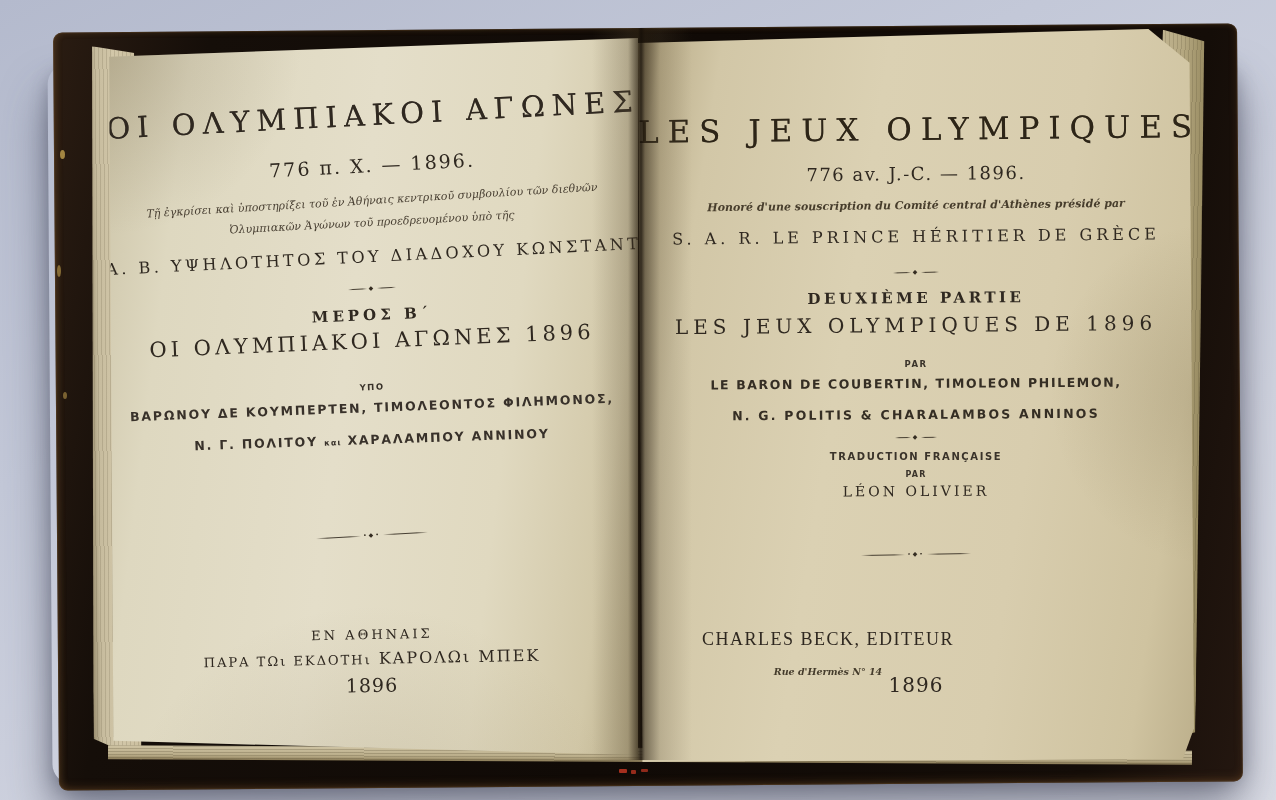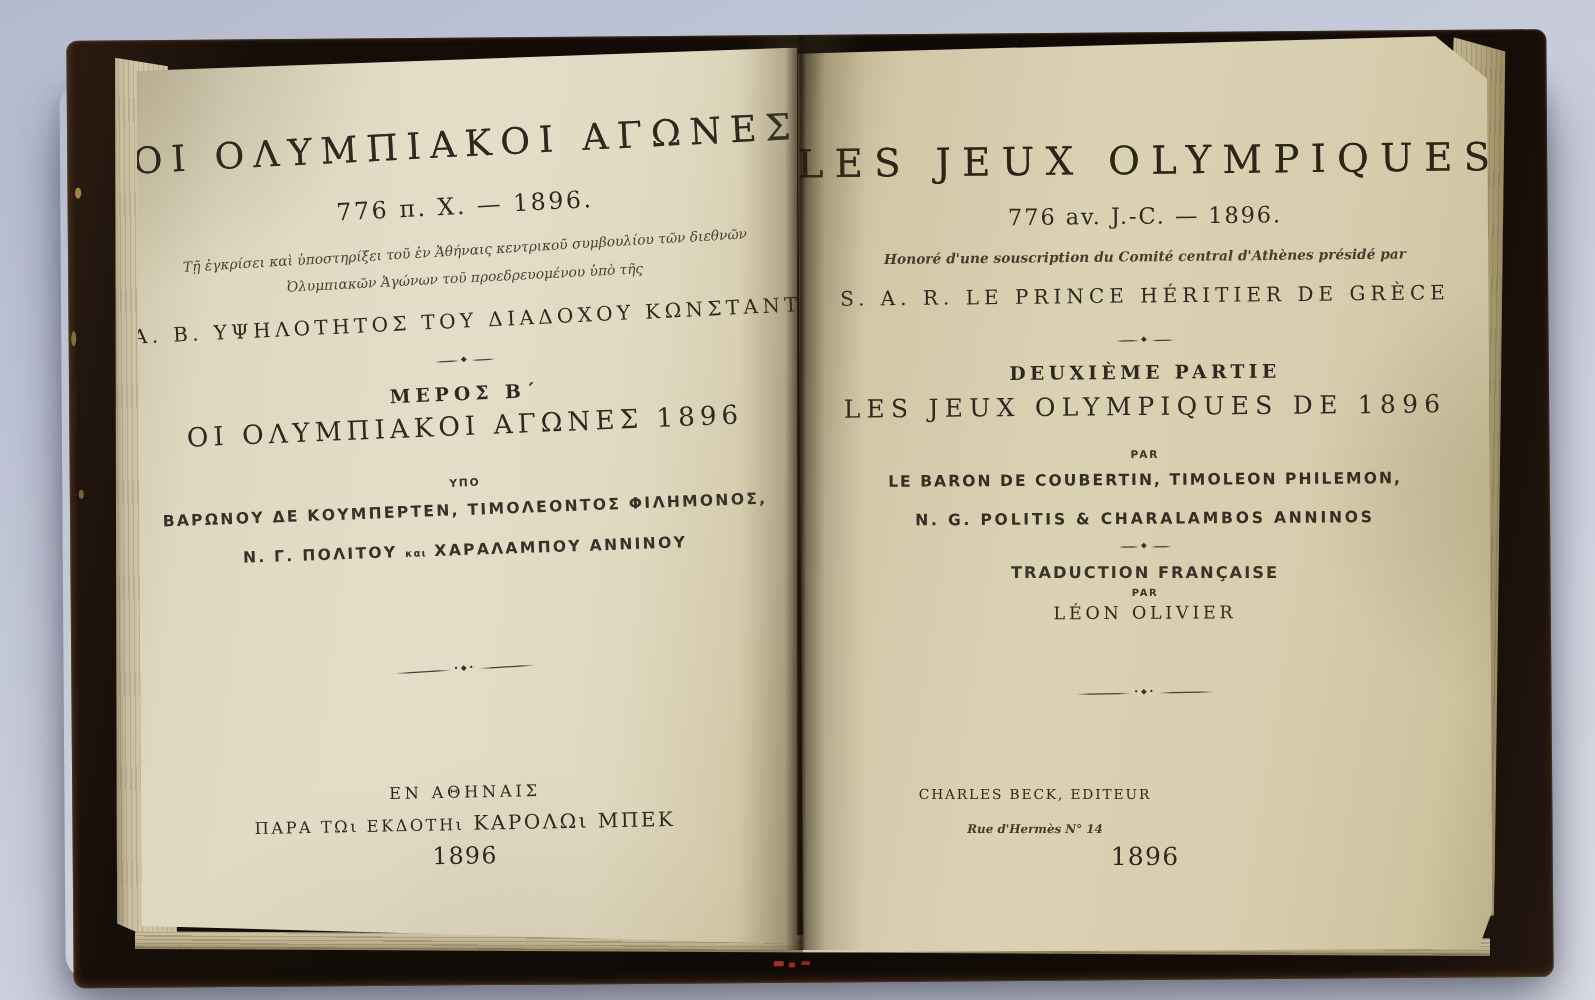--- a/index.html
+++ b/index.html
@@ -115,26 +115,26 @@
   
   .rp-title   {top:85px; font-size:31px;letter-spacing:9px;color:#2d2517;transform:rotate(-.6deg);}
   .rp-dates   {top:137px;font-size:18px;letter-spacing:1.5px;transform:rotate(-.6deg);}
   .rp-ded     {top:173px;font-size:11px;font-style:italic;font-weight:700;color:#473d2c;transform:rotate(-.6deg);}
   .rp-patron  {top:201px;font-size:16px;letter-spacing:4px;transform:rotate(-.6deg);}
   .rp-part    {top:263px;font-size:15px;font-weight:700;letter-spacing:3.5px;transform:rotate(-.5deg);}
   .rp-ptitle  {top:287px;font-size:20px;letter-spacing:5px;transform:rotate(-.5deg);}
   .rp-par1    {top:333px;font-size:8.5px;font-weight:700;letter-spacing:1.5px;color:#3a332a;}
   .rp-auth1   {top:350px;font-size:12.5px;font-weight:700;letter-spacing:1.6px;color:#352e24;transform:rotate(-.4deg);}
   .rp-auth2   {top:381px;font-size:12.5px;font-weight:700;letter-spacing:2.2px;color:#352e24;transform:rotate(-.4deg);}
-  .rp-trad    {top:425px;font-size:13px;font-weight:700;letter-spacing:1.6px;color:#3a332a;}
+  .rp-trad    {top:425px;font-size:10px;font-weight:700;letter-spacing:1.6px;color:#3a332a;}
   .rp-par2    {top:444px;font-size:8px;font-weight:700;letter-spacing:1.2px;color:#3a332a;}
   .rp-leon    {top:457px;font-size:14px;letter-spacing:3px;transform:rotate(-.3deg);}
   .imp-col{position:absolute;text-align:center;color:#2f2820;}
   .imp-col .city{font-size:13px;letter-spacing:3.5px;display:block;}
-  .imp-col .pub {font-size:11px;letter-spacing:1.5px;display:block;margin-top:3px;}
+  .imp-col .pub {font-size:18px;letter-spacing:1.5px;display:block;margin-top:3px;font-family:Liberation Serif, serif;}
   .imp-col .addr{font-size:9.5px;font-style:italic;font-weight:700;display:block;margin-top:16px;color:#453c2c;}
   .imp-athens{left:40px; top:600px;width:300px;}
   .imp-paris {left:300px;top:600px;width:200px;}
   .rp-year    {top:647px;font-size:20px;letter-spacing:1px;}
 
   
   .orn{position:absolute;left:50%;display:flex;align-items:center;color:#352d22;}
   .orn .line{flex:1;height:1px;background:linear-gradient(90deg,rgba(53,45,34,0),rgba(53,45,34,.9) 25%,rgba(53,45,34,.9) 75%,rgba(53,45,34,0));}
   .orn .glyph{font-size:6px;line-height:6px;padding:0 2px;letter-spacing:2px;font-family:"DejaVu Sans", sans-serif;}
   .orn-lp-small{top:247px;width:48px; transform:translateX(-50%) rotate(-3deg);}

